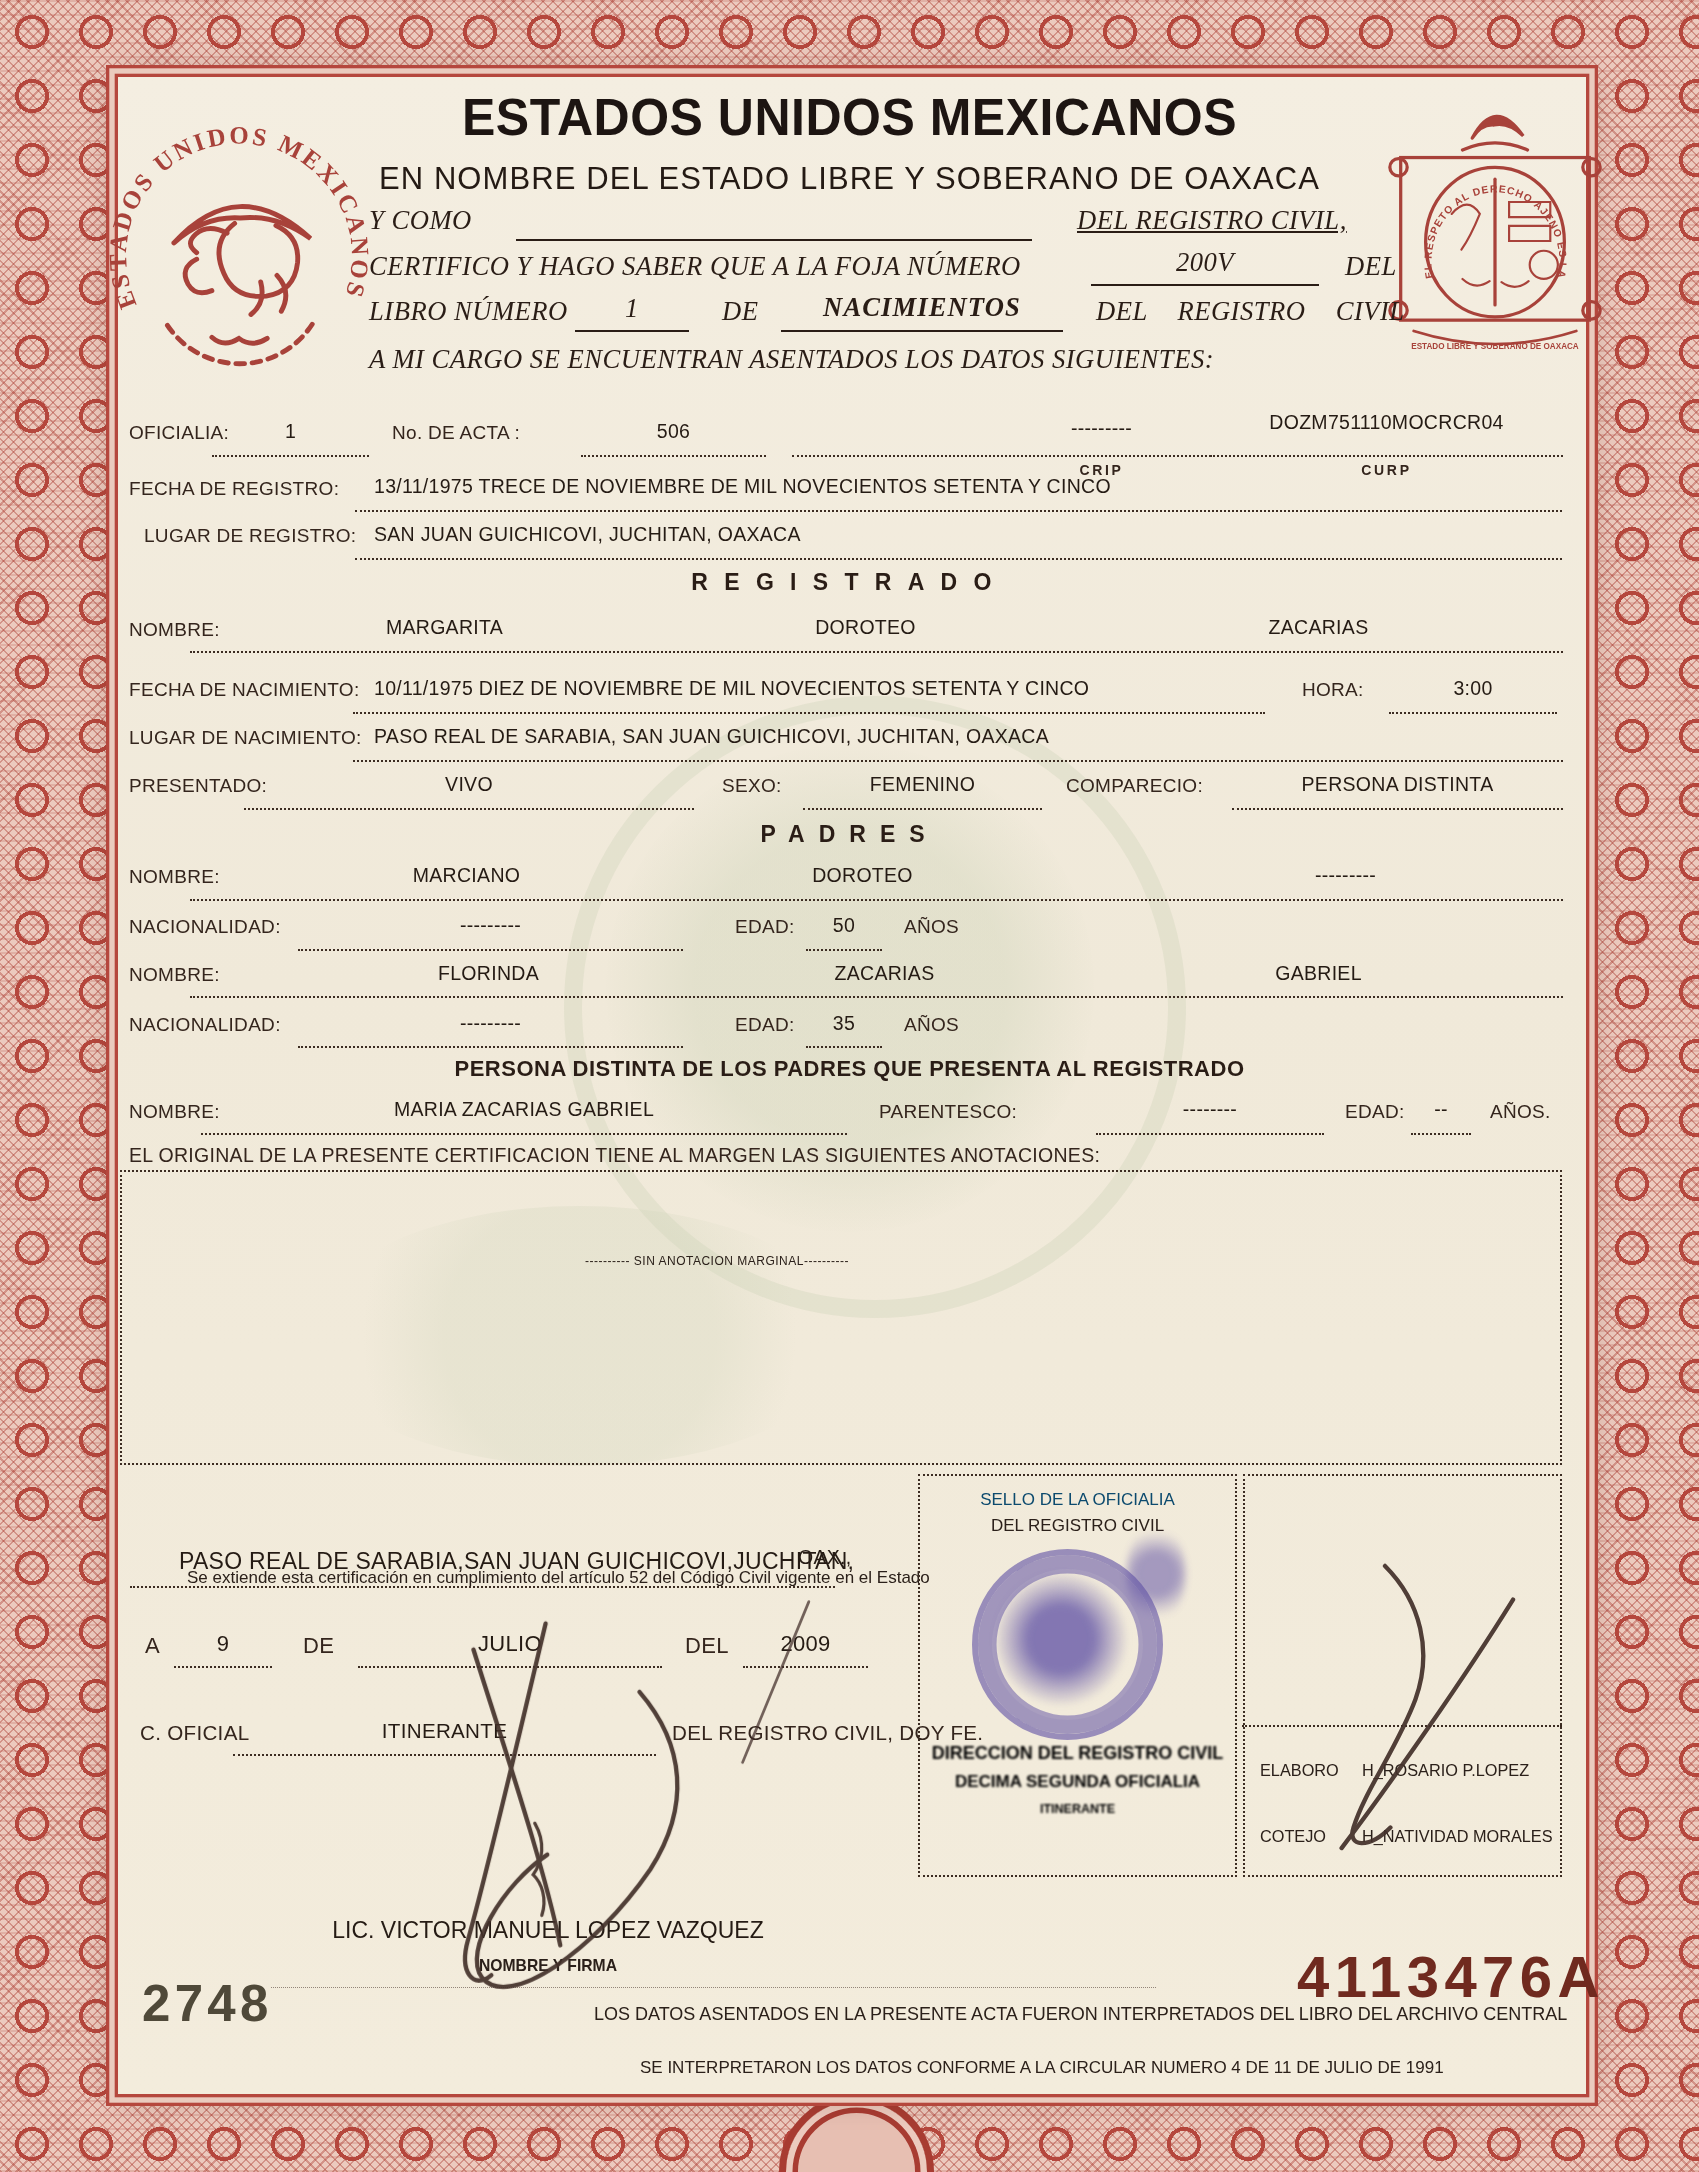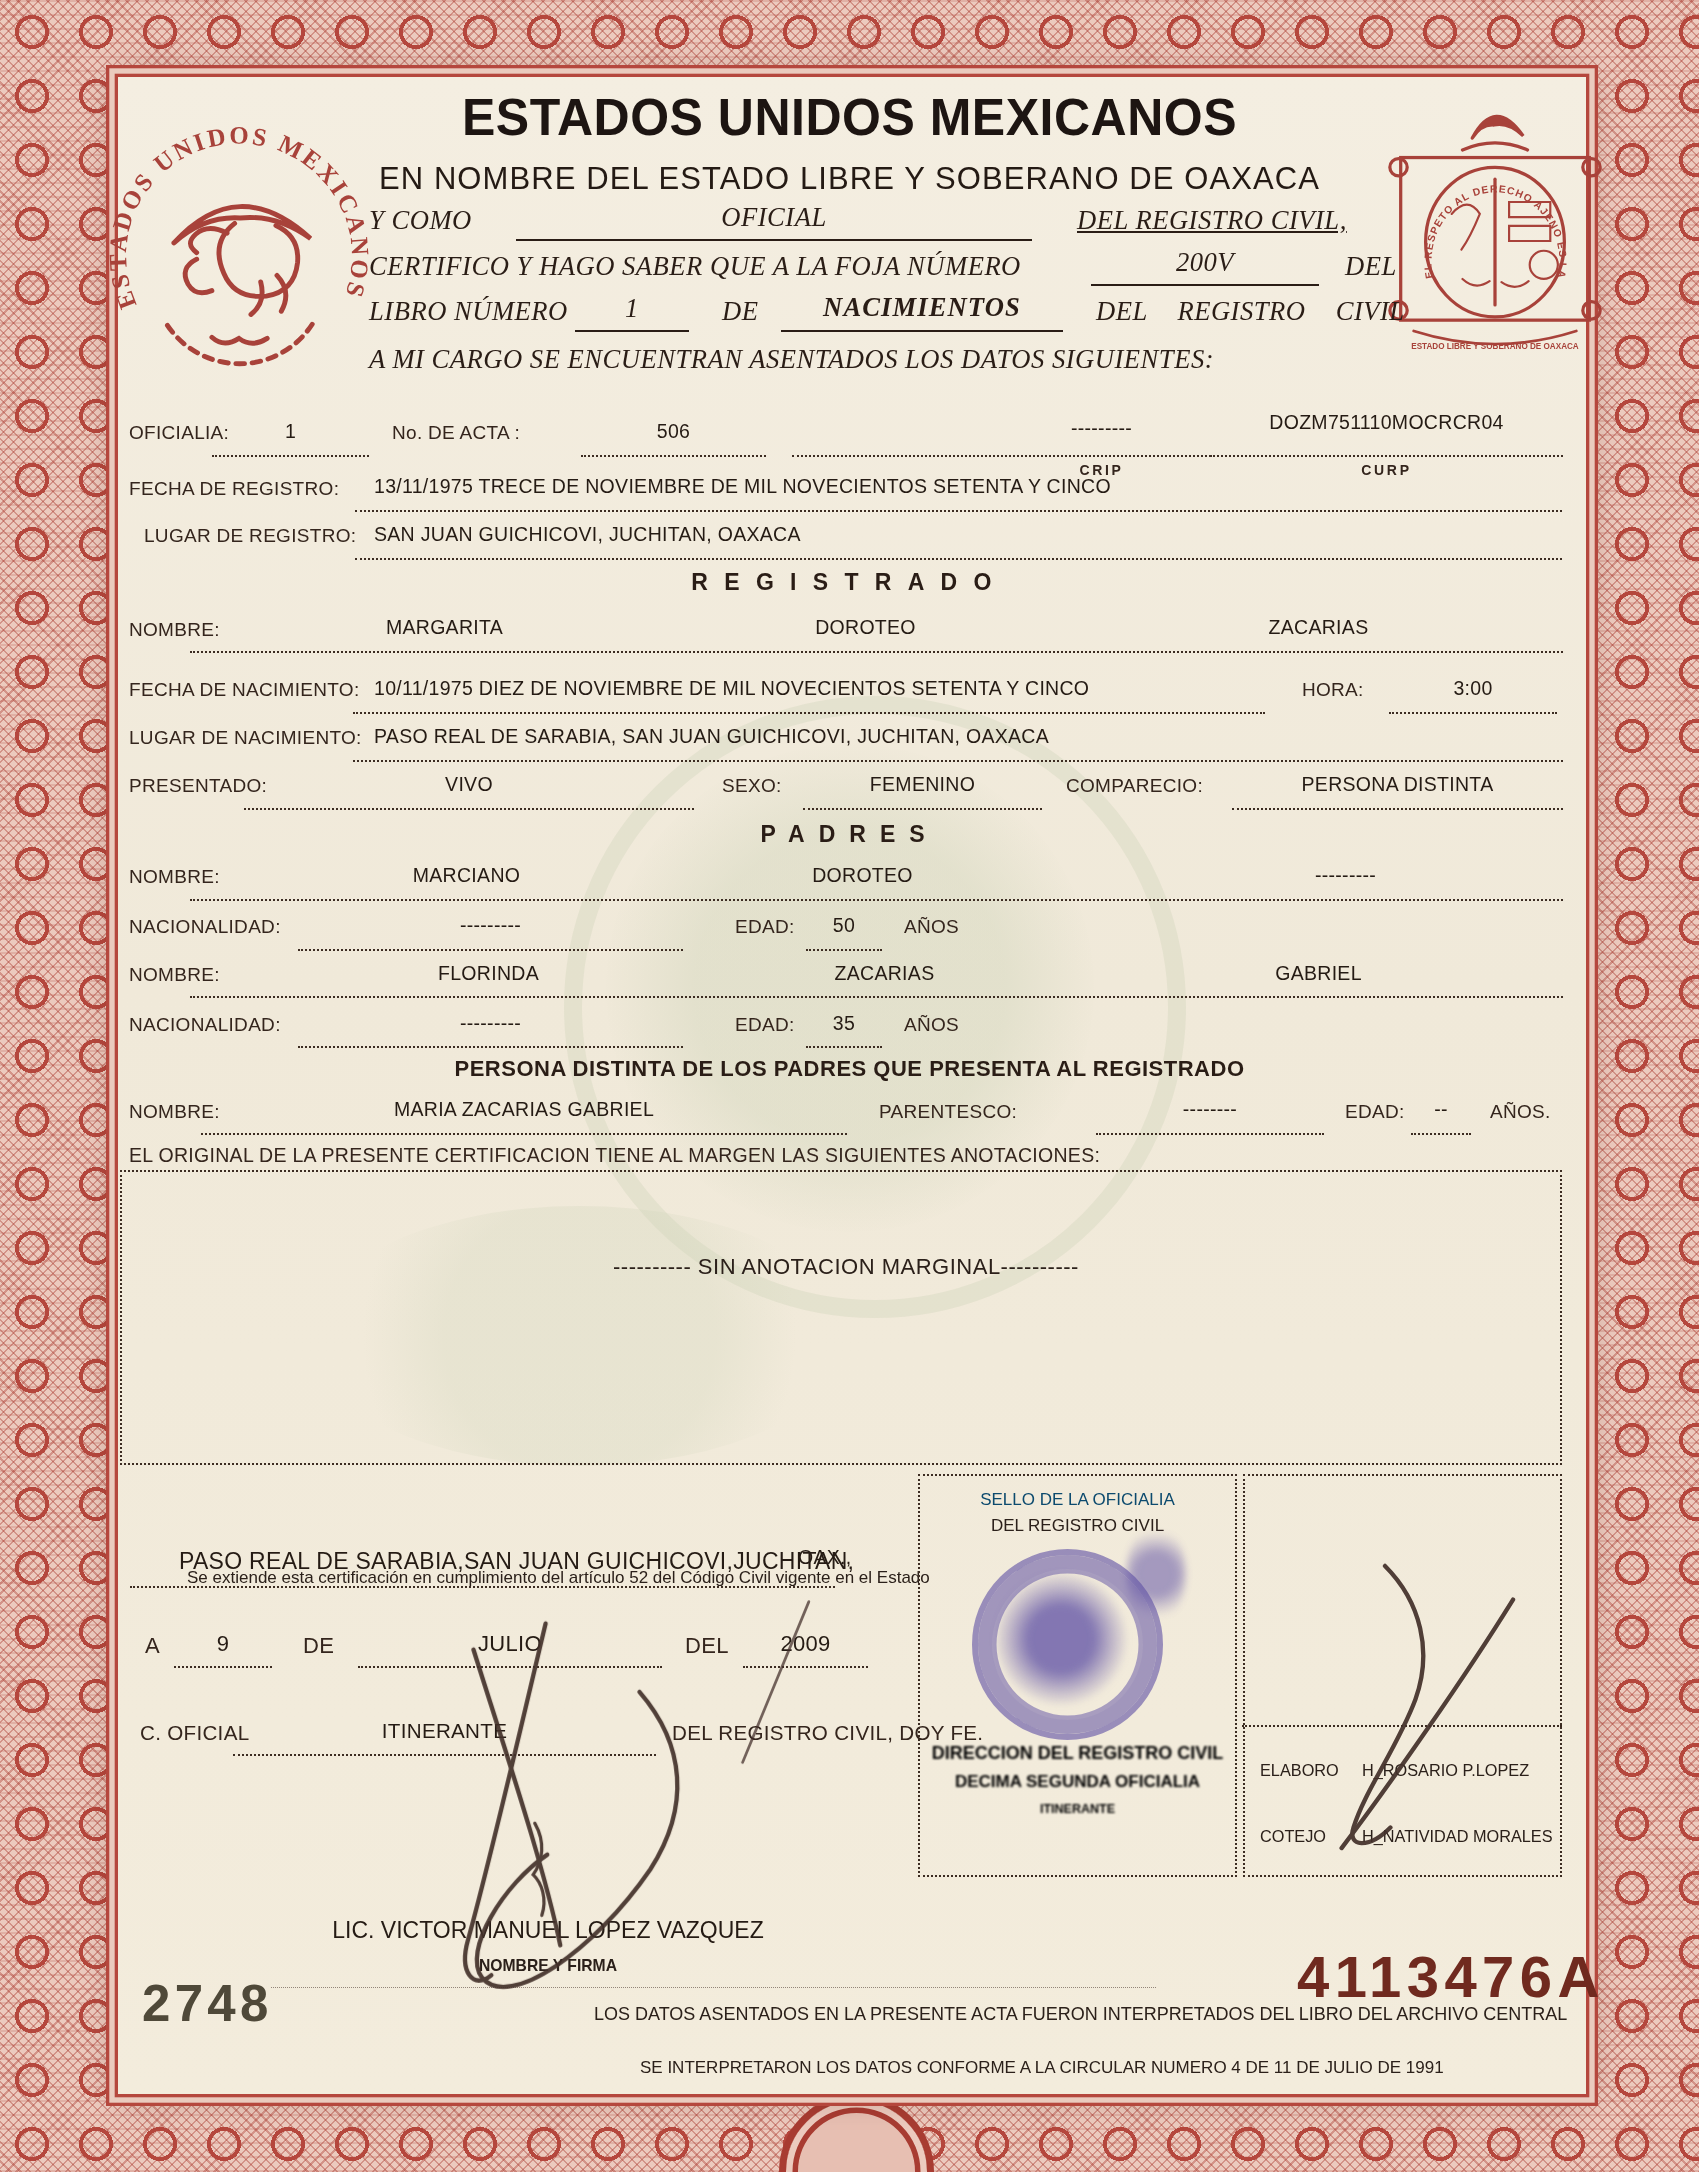--- a/index.html
+++ b/index.html
@@ -103,21 +103,20 @@
         <textPath href="#mottoArc">EL RESPETO AL DERECHO AJENO ES LA PAZ</textPath>
       </text>
       <text x="210" y="486" text-anchor="middle" font-family="Liberation Sans, sans-serif" font-size="15" font-weight="bold" fill="#a8423a">ESTADO LIBRE Y SOBERANO DE OAXACA</text>
     </svg>
   </div>
 
   <div class="abs ctr doc-title" style="left:334px;top:88px;width:1031px;">ESTADOS UNIDOS MEXICANOS</div>
   <div class="abs ctr serifline" style="left:334px;top:161px;width:1031px;">EN NOMBRE DEL ESTADO LIBRE Y SOBERANO DE OAXACA</div>
 
   <div class="abs ital" style="left:369px;top:205px;">Y COMO</div>
-  <div class="abs ctr ital" style="left:516px;top:202px;width:516px;">OFICIAL</div>
   <div class="abs" style="left:516px;top:239px;width:516px;border-bottom:2.7px solid #2a1d16;"></div>
   <div class="abs ital" style="left:1077px;top:205px;text-decoration:underline;">DEL REGISTRO CIVIL,</div>
 
   <div class="abs ital" style="left:369px;top:251px;">CERTIFICO Y HAGO SABER QUE A LA FOJA NÚMERO</div>
   <div class="abs ctr ital" style="left:1091px;top:247px;width:228px;">200V</div>
   <div class="abs" style="left:1091px;top:284px;width:228px;border-bottom:2.7px solid #2a1d16;"></div>
   <div class="abs ital" style="left:1345px;top:251px;">DEL</div>
 
   <div class="abs ital" style="left:369px;top:296px;">LIBRO NÚMERO</div>
   <div class="abs ctr ital" style="left:575px;top:293px;width:114px;">1</div>
@@ -217,21 +216,21 @@
   <div class="abs lbl" style="left:879px;top:1101px;">PARENTESCO:</div>
   <div class="abs ctr val" style="left:1096px;top:1098px;width:228px;">--------</div>
   <div class="abs dots" style="left:1096px;top:1133px;width:228px;"></div>
   <div class="abs lbl" style="left:1345px;top:1101px;">EDAD:</div>
   <div class="abs ctr val" style="left:1411px;top:1098px;width:60px;">--</div>
   <div class="abs dots" style="left:1411px;top:1133px;width:60px;"></div>
   <div class="abs lbl" style="left:1490px;top:1101px;">AÑOS.</div>
 
   <div class="abs lbl" style="left:129px;top:1144px;font-size:19.5px;">EL ORIGINAL DE LA PRESENTE CERTIFICACION TIENE AL MARGEN LAS SIGUIENTES ANOTACIONES:</div>
   <div class="abs boxdotted" style="left:120px;top:1170px;width:1438px;height:291px;"></div>
-  <div class="abs" style="left:613px;top:1254px;font-size:22px;color:#2b201a;letter-spacing:0.5px;">---------- SIN ANOTACION MARGINAL----------</div>
+  <div class="abs" style="left:585px;top:1254px;font-size:12px;color:#2b201a;letter-spacing:0.5px;">---------- SIN ANOTACION MARGINAL----------</div>
 
   <div class="abs" style="left:187px;top:1568px;font-size:17px;color:#2b201a;">Se extiende esta certificación en cumplimiento del artículo 52 del Código Civil vigente en el Estado</div>
 
   <div class="abs val" style="left:179px;top:1548px;font-size:23px;">PASO REAL DE SARABIA,SAN JUAN GUICHICOVI,JUCHITAN,</div>
   <div class="abs val" style="left:798px;top:1546px;">OAX.,</div>
   <div class="abs dots" style="left:130px;top:1586px;width:705px;"></div>
 
   <div class="abs lbl" style="left:145px;top:1633px;font-size:22px;">A</div>
   <div class="abs ctr val" style="left:174px;top:1631px;width:98px;font-size:22px;">9</div>
   <div class="abs dots" style="left:174px;top:1666px;width:98px;"></div>

